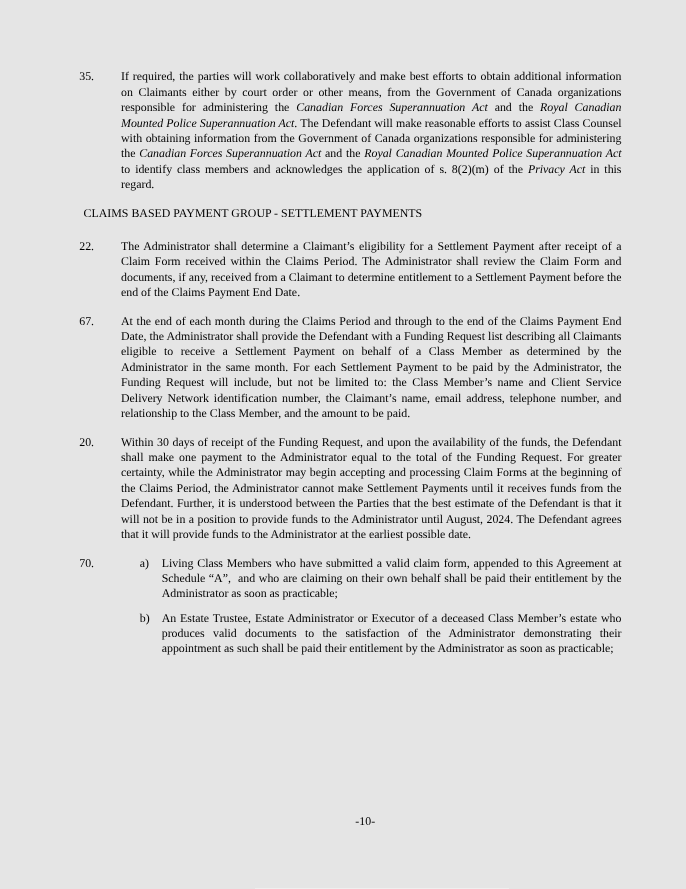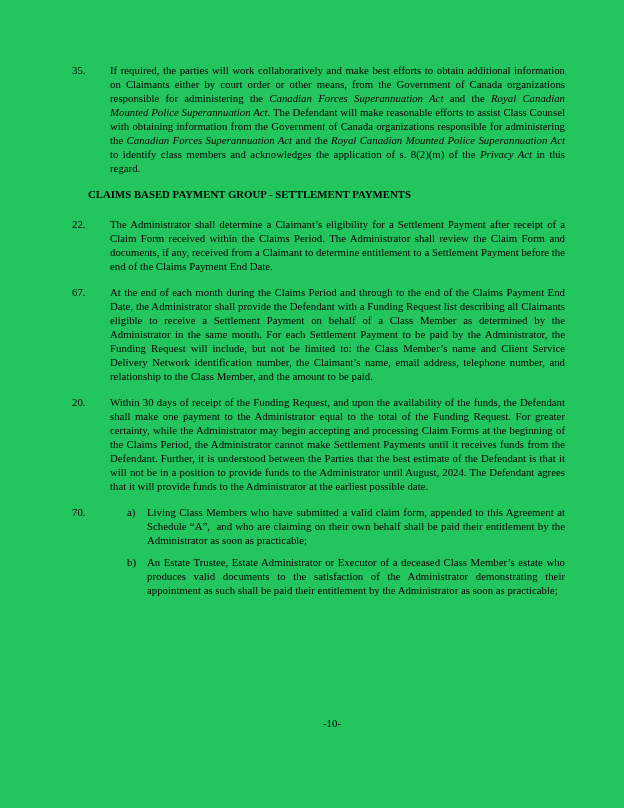--- a/index.html
+++ b/index.html
@@ -4,36 +4,36 @@
 <style>
   html, body {
     margin: 0;
     padding: 0;
     background: #ffffff;
   }
   .page {
     position: relative;
     width: 624px;
     height: 808px;
-    background: #22c55e;
+    background: #e5e5e5;
     color: #000000;
     font-family: "Liberation Serif", "DejaVu Serif", serif;
     font-size: 10.8px;
     line-height: 14px;
     overflow: hidden;
   }
   .content {
     position: absolute;
     left: 72px;
     top: 63px;
     width: 493px;
   }
   .heading {
-    font-weight: 700;
-    margin: 0 0 16px 16px;
+    font-weight: 400;
+    margin: 0 0 16px 4px;
   }
   .para {
     position: relative;
     padding-left: 38px;
     text-align: justify;
     margin: 0 0 12px 0;
   }
   .num {
     position: absolute;
     left: 0;
@@ -50,21 +50,21 @@
   }
   .sublabel {
     position: absolute;
     left: 17px;
     top: 0;
   }
   .footer {
     position: absolute;
     left: 0;
     right: 0;
-    top: 716px;
+    top: 740px;
     text-align: center;
     padding-left: 40px;
   }
   i { }
 </style>
 </head>
 <body>
 
 <div class="page">
   <div class="content">

